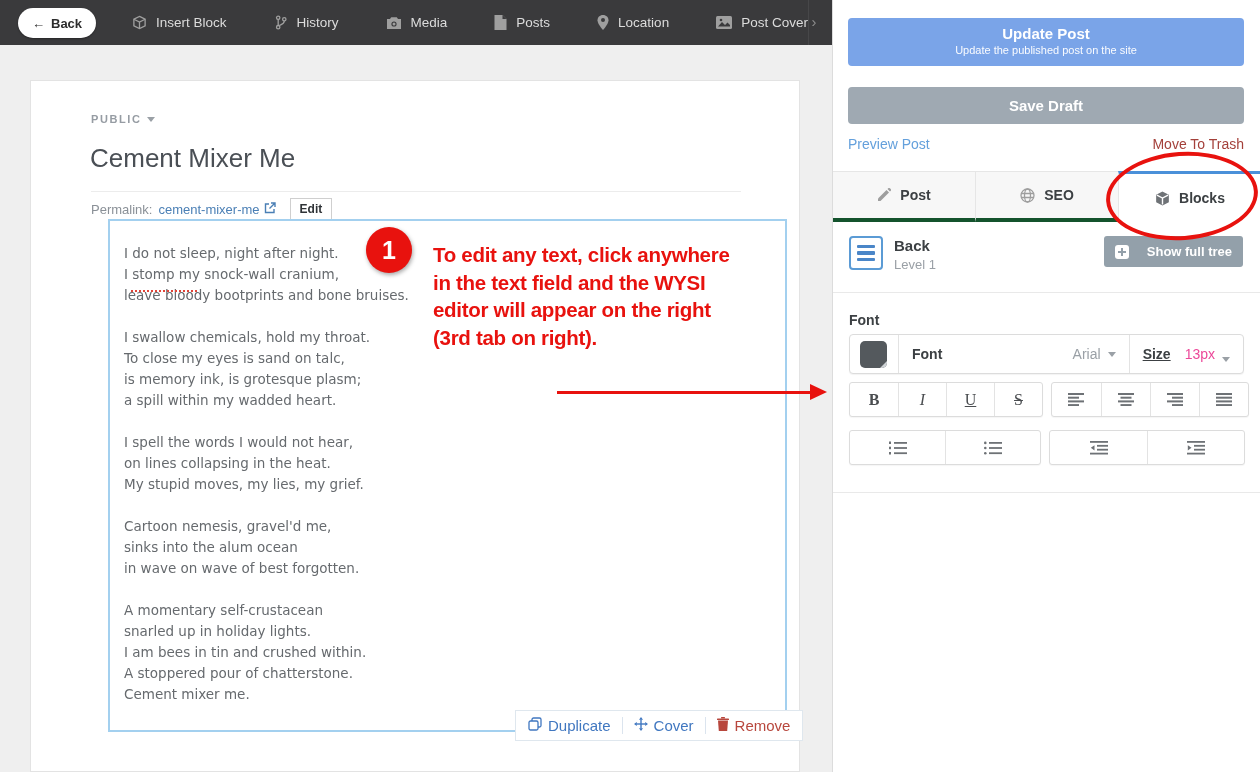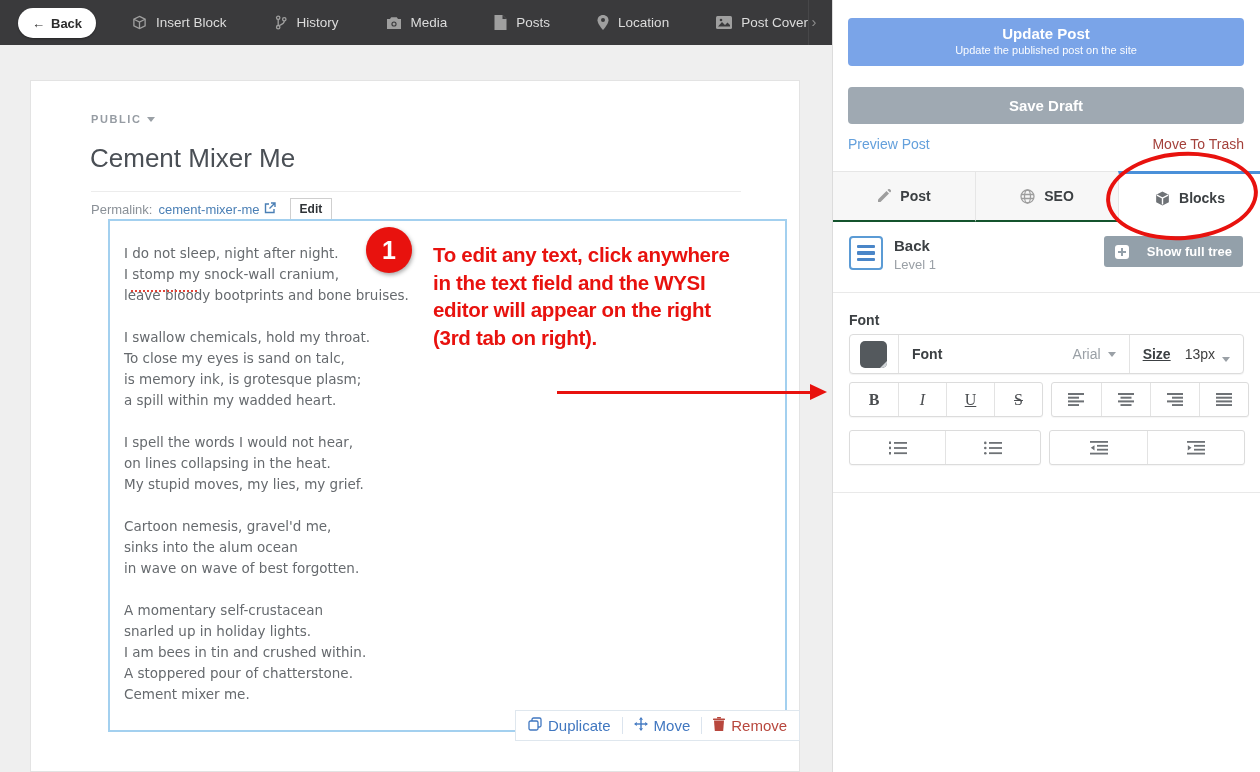--- a/index.html
+++ b/index.html
@@ -86,21 +86,21 @@
   .update-sub { font-size:11px; margin-top:2px; color:rgba(255,255,255,.96); }
   .save-draft {
     position:absolute; left:15px; top:87px; width:396px; height:37px; background:#9fa9b2; border-radius:4px;
     color:#fff; font-size:15px; font-weight:700; text-align:center; line-height:37px; cursor:pointer;
   }
   .preview-link { position:absolute; left:15px; top:136px; font-size:14px; color:#64a0dc; cursor:pointer; }
   .trash-link { position:absolute; right:16px; top:136px; font-size:14px; color:#a4403a; cursor:pointer; }
 
   .tabs { position:absolute; left:0; top:171px; width:428px; height:51px; display:flex; }
   .tab {
-    flex:1; background:#f7f7f7; border-top:1px solid #e6e6e6; border-bottom:2px solid #14532d;
+    flex:1; background:#f7f7f7; border-top:1px solid #e6e6e6; border-bottom:4px solid #14532d;
     display:flex; align-items:center; justify-content:center; gap:9px;
     font-size:14px; font-weight:700; color:#3c4043; cursor:pointer;
   }
   .tab + .tab { border-left:1px solid #e6e6e6; }
   .tab.active { background:#fff; border-top:3px solid #4a90d9; border-bottom:none; }
   .tab-icon { color:#9e9e9e; display:flex; }
 
   .hamburger-box {
     position:absolute; left:16px; top:236px; width:34px; height:34px; border:2px solid #5b9bd5; border-radius:4px;
     display:flex; flex-direction:column; justify-content:center; align-items:center; gap:3px; cursor:grab; background:#fff;
@@ -125,21 +125,21 @@
     border:1px solid #dcdcdc; border-radius:4px; display:flex; align-items:center;
     box-shadow:0 1px 1px rgba(0,0,0,.05); font-size:14px;
   }
   .swatch { margin-left:10px; width:27px; height:27px; background:#54595d; border-radius:5px; position:relative; overflow:hidden; cursor:pointer; }
   .swatch::after { content:""; position:absolute; right:-1px; bottom:-1px;
     border-left:9px solid transparent; border-bottom:9px solid #cfd3d6; }
   .font-row .vsep { width:1px; align-self:stretch; background:#e3e3e3; margin-left:11px; }
   .font-label { margin-left:13px; font-weight:700; color:#3c4043; }
   .font-value { margin-left:auto; color:#9aa0a6; display:flex; align-items:center; gap:7px; padding-right:13px; cursor:pointer; }
   .size-label { margin-left:13px; font-weight:700; color:#3c4043;text-decoration:underline; }
-  .size-value { color:#404040; display:flex; align-items:flex-end; gap:7px; margin-left:14px; padding-right:13px; cursor:pointer; }
+  .size-value { color:#ec4899; display:flex; align-items:flex-end; gap:7px; margin-left:14px; padding-right:13px; cursor:pointer; }
 
   .btn-row { position:absolute; left:16px; display:flex; gap:8px; }
   .btn-group { display:flex; border:1px solid #dcdcdc; border-radius:3px; background:#fff; box-shadow:0 1px 1px rgba(0,0,0,.04); }
   .fmt-btn {
     width:48px; height:33px; display:flex; align-items:center; justify-content:center;
     cursor:pointer; color:#56595c;
   }
   .fmt-btn + .fmt-btn { border-left:1px solid #e3e3e3; }
   .fmt-btn.wide { width:95px; }
   .fmt-btn.wide2 { width:97px; }
@@ -284,21 +284,21 @@
     </span>
     <span class="ba-sep"></span>
     <span class="block-action blue">
       <span>
         <svg width="14" height="14" viewBox="0 0 14 14" fill="#4077c0">
             <path d="M7 0 9 2.8H5zM7 14 5 11.2h4zM0 7 2.8 5v4zM14 7 11.2 9V5z"></path>
             <path d="M6.3 2.5h1.4v9H6.3z"></path>
             <path d="M2.5 6.3h9v1.4h-9z"></path>
           </svg>
       </span>
-      <span>Move</span>
+      <span>Cover</span>
     </span>
     <span class="ba-sep"></span>
     <span class="block-action red">
       <span>
         <svg width="12" height="14" viewBox="0 0 12 14" fill="#b8473d">
             <path d="M1 3.5h10l-.8 10.5H1.8z"></path>
             <rect x="0" y="1.5" width="12" height="1.6" rx="0.6"></rect>
             <rect x="4" y="0" width="4" height="1.6" rx="0.6"></rect>
           </svg>
       </span>

